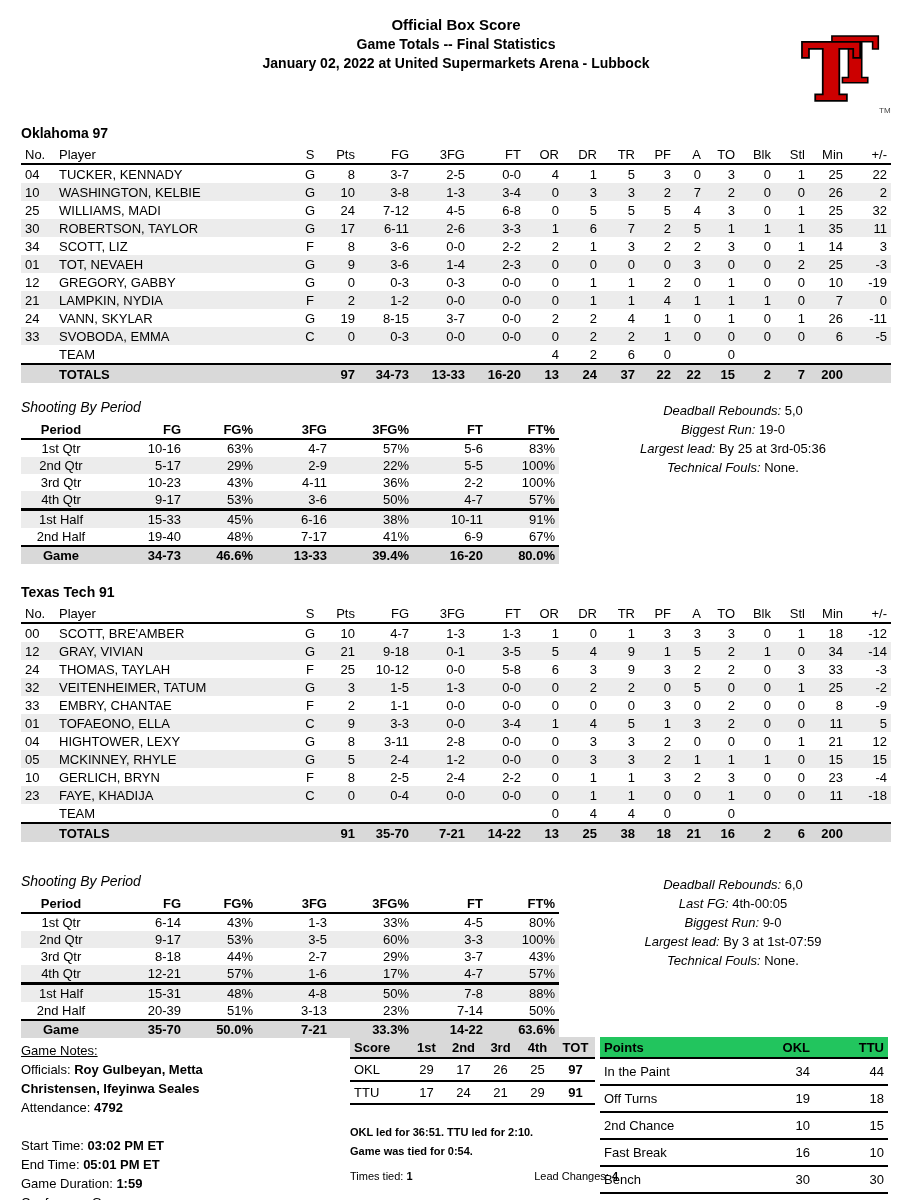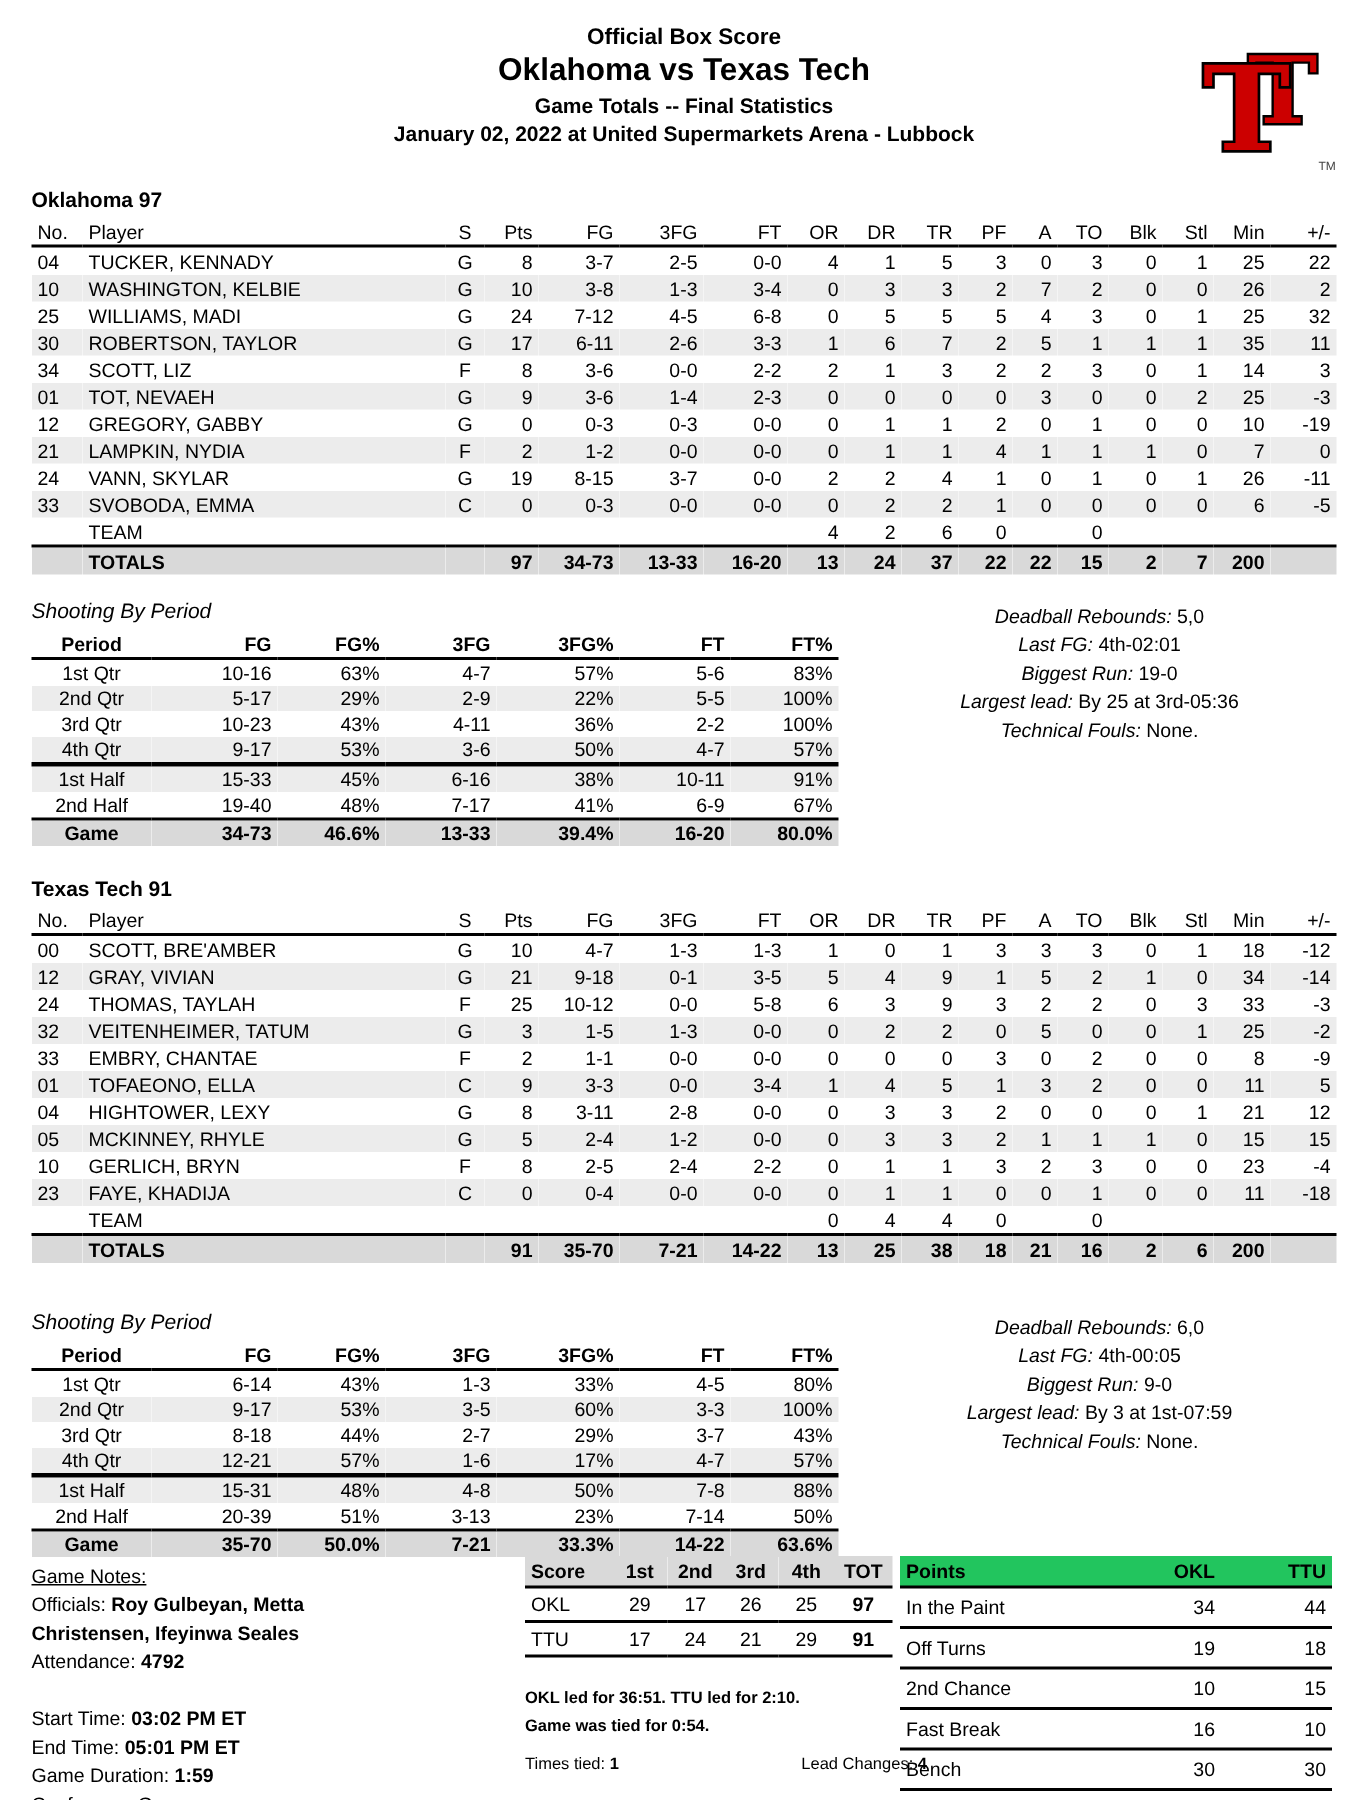--- a/index.html
+++ b/index.html
@@ -70,21 +70,20 @@
   .points td:first-child { text-align:left; }
   .points tbody tr:last-child td { border-bottom:none; vertical-align:top; padding-top:3px; }
 </style>
 </head>
 <body>
 
 <div class="page">
 
   <div class="hdr">
     <div class="h-line1">Official Box Score</div>
-    <div class="h-title">Oklahoma vs Texas Tech</div>
     <div class="h-line3">Game Totals -- Final Statistics</div>
     <div class="h-line4">January 02, 2022 at United Supermarkets Arena - Lubbock</div>
   </div>
 
   <div class="logo">
     <svg width="92" height="106" viewBox="0 0 92 106" xmlns="http://www.w3.org/2000/svg">
       <text x="32" y="70" font-size="62" font-weight="bold" font-family="DejaVu Serif, serif" fill="#cc0000" stroke="#000" stroke-width="3.2" paint-order="stroke">T</text>
       <text x="2" y="88" font-size="78" font-weight="bold" font-family="DejaVu Serif, serif" fill="#cc0000" stroke="#000" stroke-width="3.6" paint-order="stroke">T</text>
       <text x="79" y="101" font-size="8" fill="#444">TM</text>
     </svg>
@@ -452,21 +451,20 @@
             <td>39.4%</td>
             <td>16-20</td>
             <td>80.0%</td>
           </tr>
         </tbody>
     </table>
   </div>
 
   <div class="notes" id="ok-notes">
     <div><i>Deadball Rebounds:</i> <span>5,0</span></div>
-    <div><i>Last FG:</i> <span>4th-02:01</span></div>
     <div><i>Biggest Run:</i> <span>19-0</span></div>
     <div><i>Largest lead:</i> <span>By 25 at 3rd-05:36</span></div>
     <div><i>Technical Fouls:</i> <span>None.</span></div>
   </div>
 
   <div class="team-sec" id="tt-sec">
     <div class="team-title">Texas Tech 91</div>
     <table class="box">
       <colgroup>
         <col style="width:34px">

